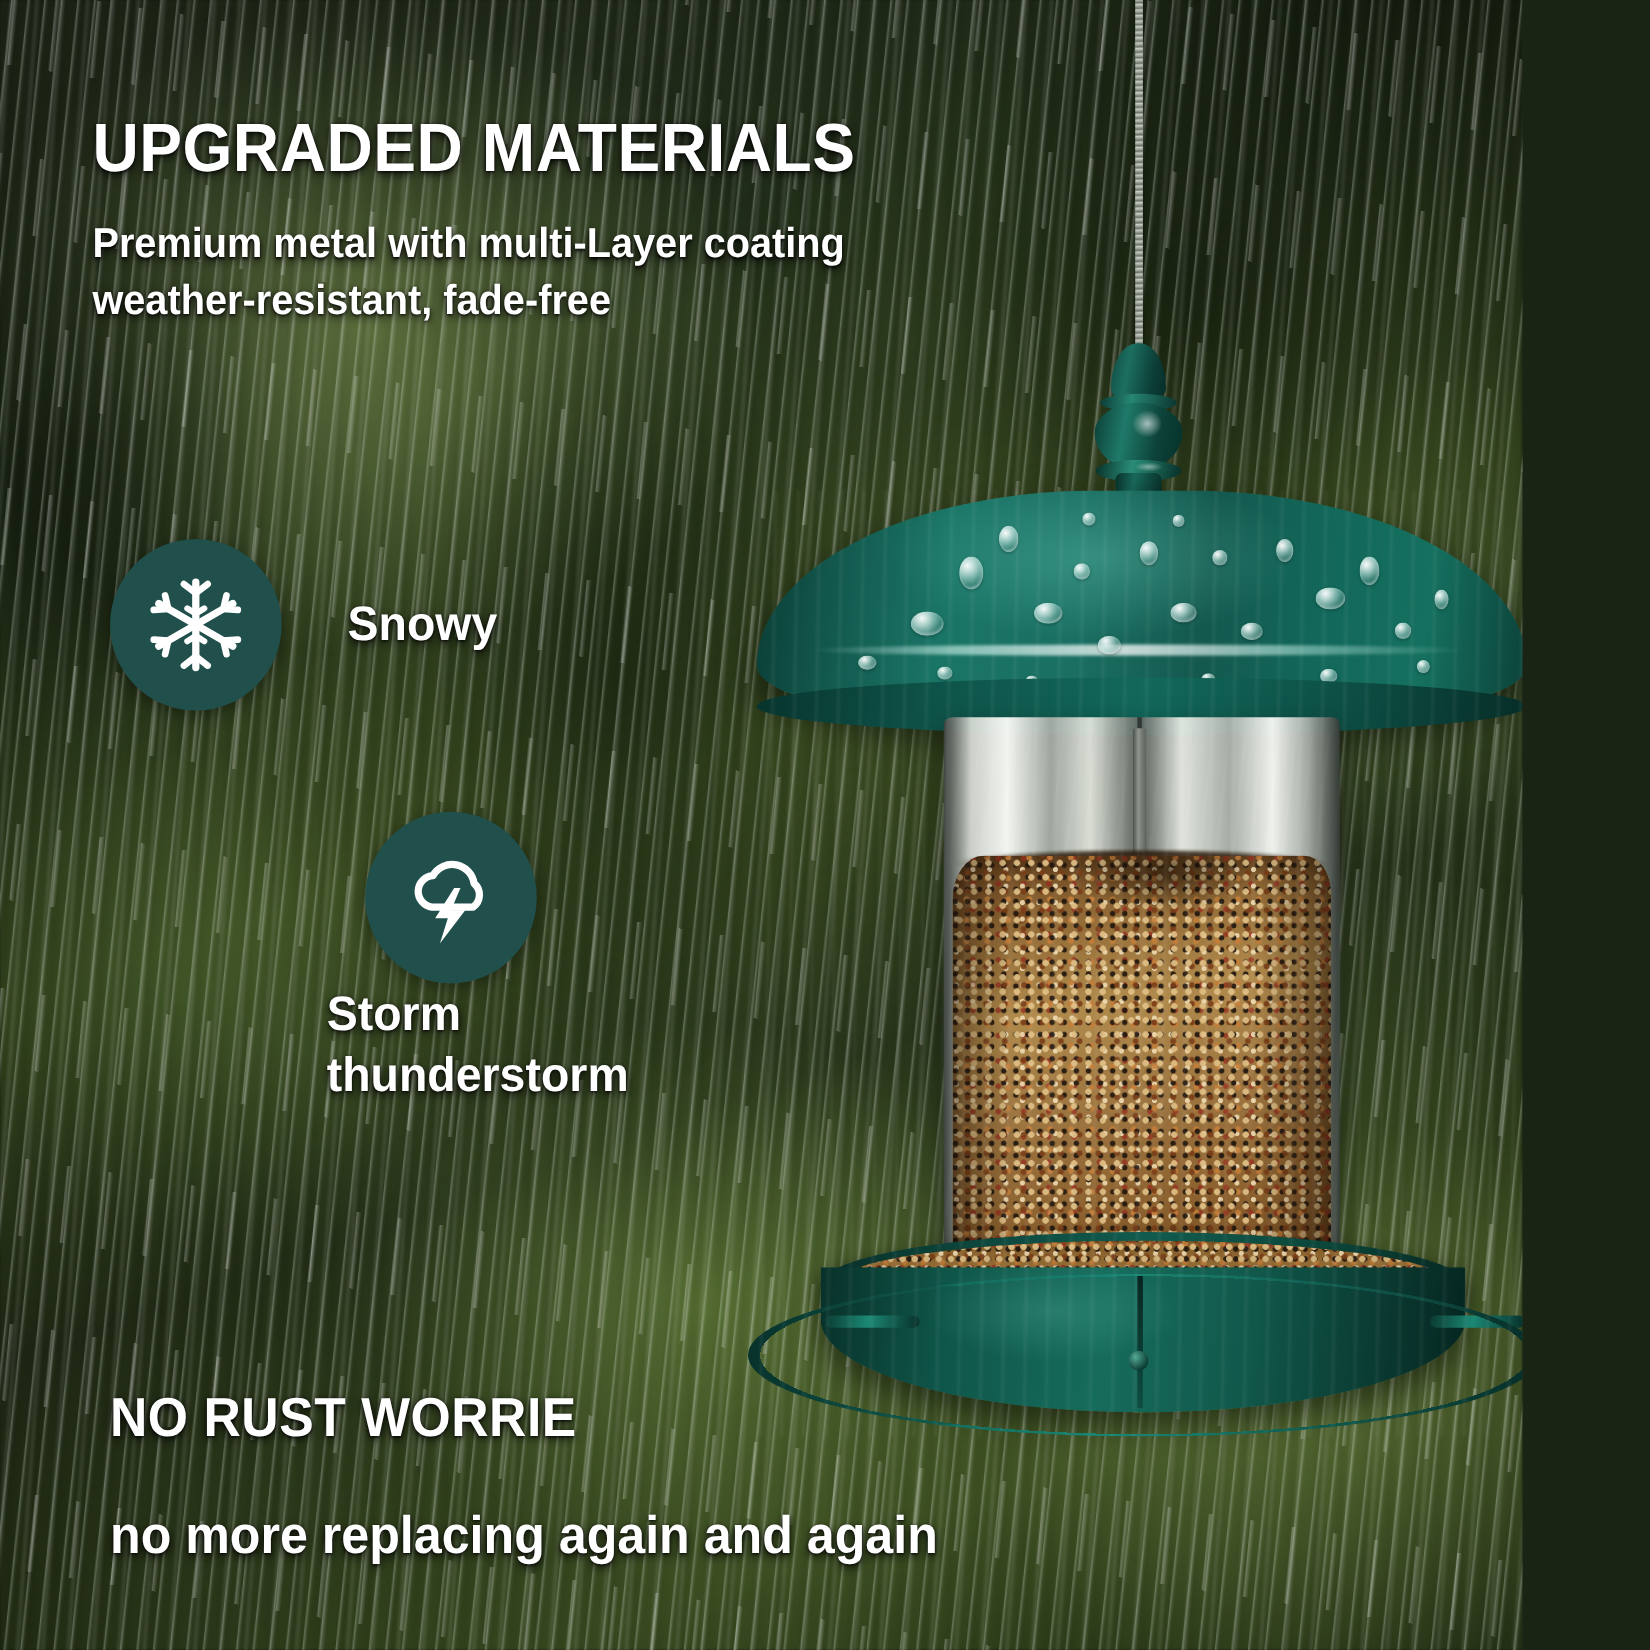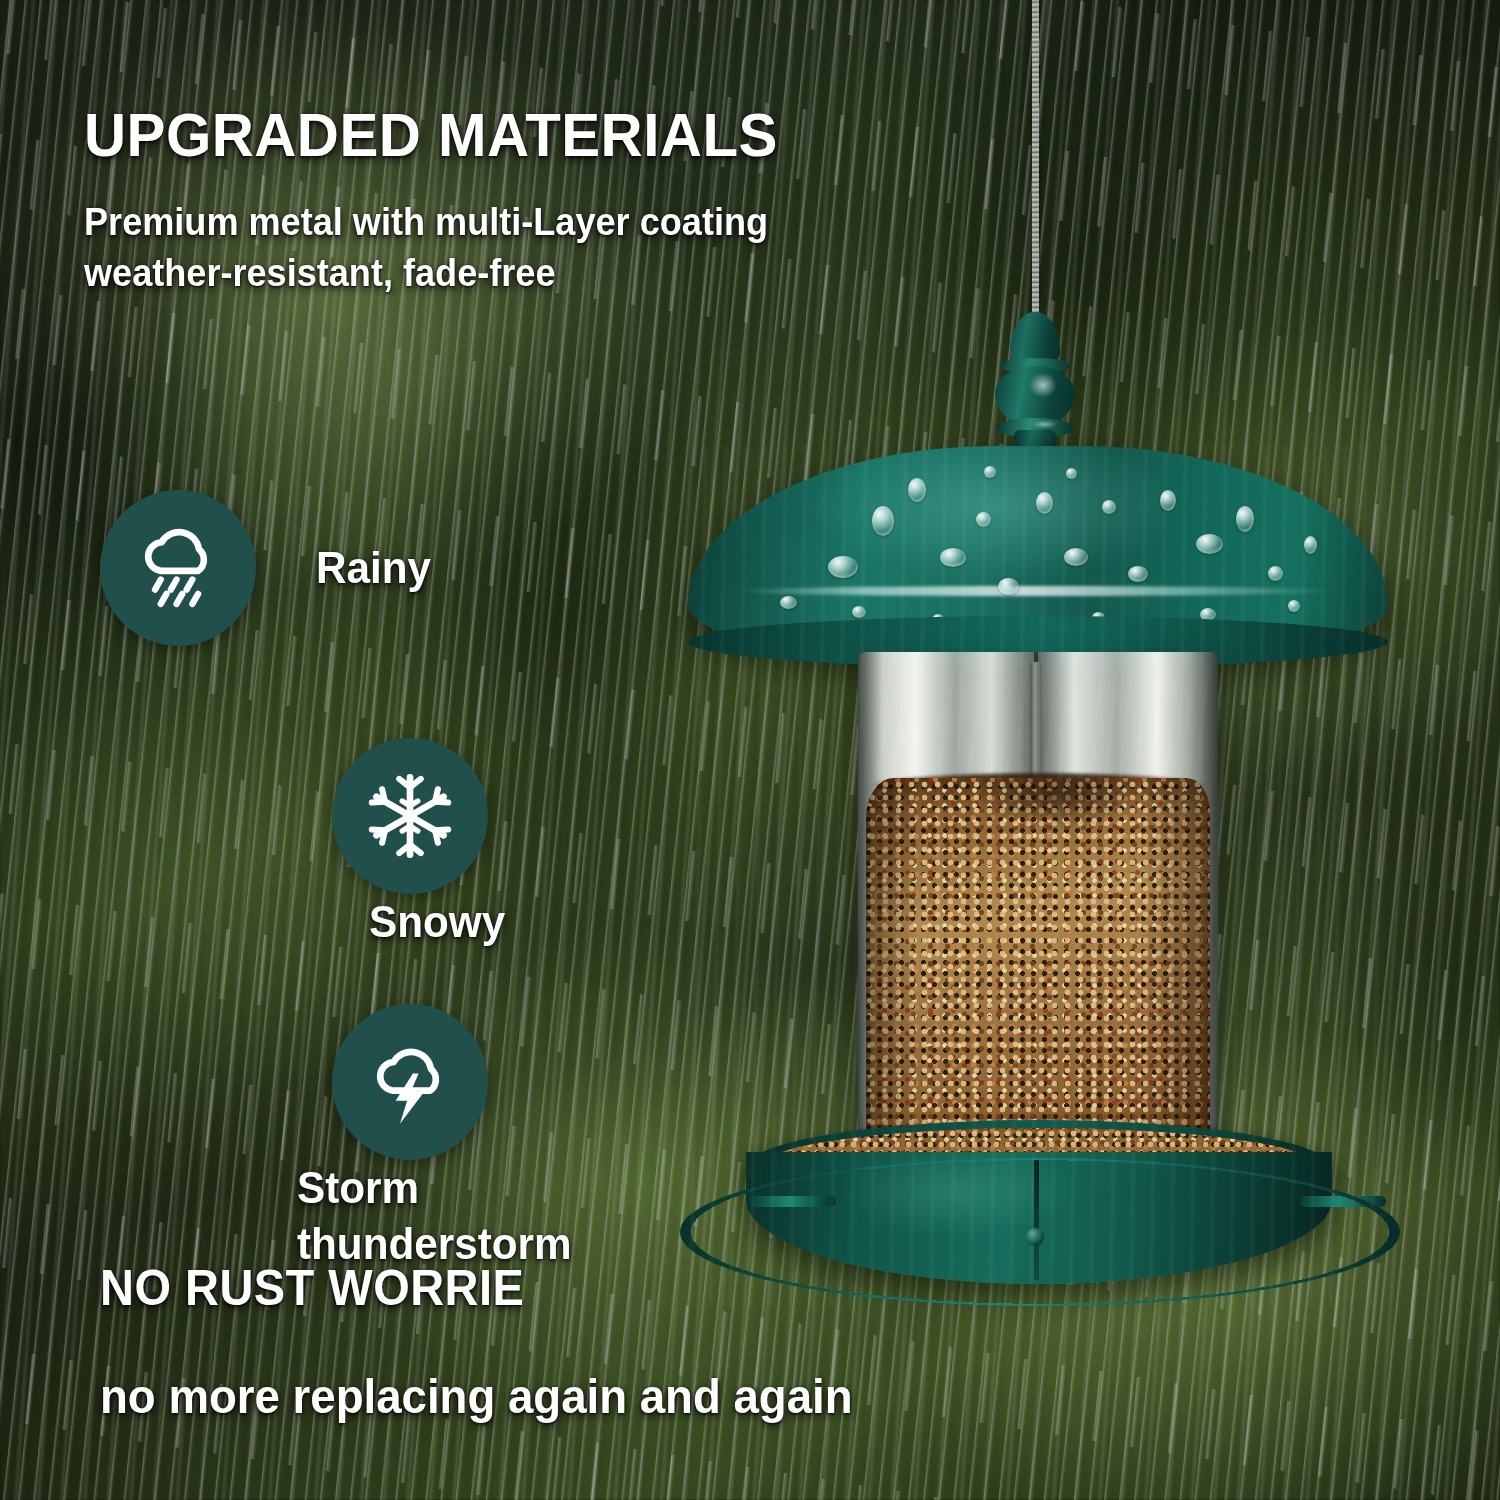--- a/index.html
+++ b/index.html
@@ -4,21 +4,21 @@
 <style>
   * { margin:0; padding:0; box-sizing:border-box; }
   html, body {
     width:1500px; height:1500px;
     font-family:"Liberation Sans", sans-serif;
     overflow:hidden; background:#1a2414;
   }
 
   #stage {
     position:relative;
-    width:1500px; height:1500px;
+    width:1384px; height:1500px;
     overflow:hidden;
   }
 
   
   .bg-base {
     position:absolute; inset:0;
     background:
       radial-gradient(ellipse 520px 420px at 330px 300px, rgba(150,175,95,0.55), rgba(0,0,0,0) 70%),
       radial-gradient(ellipse 470px 400px at 1250px 1310px, rgba(138,168,82,0.55), rgba(0,0,0,0) 72%),
       radial-gradient(ellipse 420px 360px at 640px 1190px, rgba(120,152,70,0.48), rgba(0,0,0,0) 72%),
@@ -456,36 +456,20 @@
   </div>
 
   <div id="headline" class="txt-shadow">UPGRADED MATERIALS</div>
   <div id="sub" class="txt-shadow">
     <div>Premium metal with multi-Layer coating</div>
     <div>weather-resistant, fade-free</div>
   </div>
 
   <div id="features">
 
-    <div class="feature">
-      <div class="badge" style="background: rgb(33, 80, 76);">
-        <svg viewBox="0 0 64 64">
-          <path d="M20 34a10 10 0 0 1 .6-19.9A14 14 0 0 1 46.6 19 9.5 9.5 0 0 1 46 34z" fill="none" stroke="#fff" stroke-width="4.6" stroke-linejoin="round" stroke-linecap="round"></path>
-          <g stroke="#fff" stroke-width="4.4" stroke-linecap="round">
-            <line x1="20" y1="40" x2="16" y2="47"></line>
-            <line x1="31" y1="40" x2="27" y2="47"></line>
-            <line x1="42" y1="40" x2="38" y2="47"></line>
-            <line x1="24" y1="50" x2="20" y2="57"></line>
-            <line x1="35" y1="50" x2="31" y2="57"></line>
-            <line x1="46" y1="50" x2="42" y2="57"></line>
-          </g>
-        </svg>
-      </div>
-      <div class="feature-label txt-shadow">Rainy</div>
-    </div>
 
     <div class="feature">
       <div class="badge" style="background: rgb(33, 80, 76);">
         <svg viewBox="0 0 64 64">
           <g stroke="#fff" stroke-width="4.6" stroke-linecap="round" fill="none">
             <line x1="32" y1="5" x2="32" y2="59"></line>
             <line x1="8.6" y1="18.5" x2="55.4" y2="45.5"></line>
             <line x1="8.6" y1="45.5" x2="55.4" y2="18.5"></line>
           </g>
           <g stroke="#fff" stroke-width="4.2" stroke-linecap="round" fill="none">

